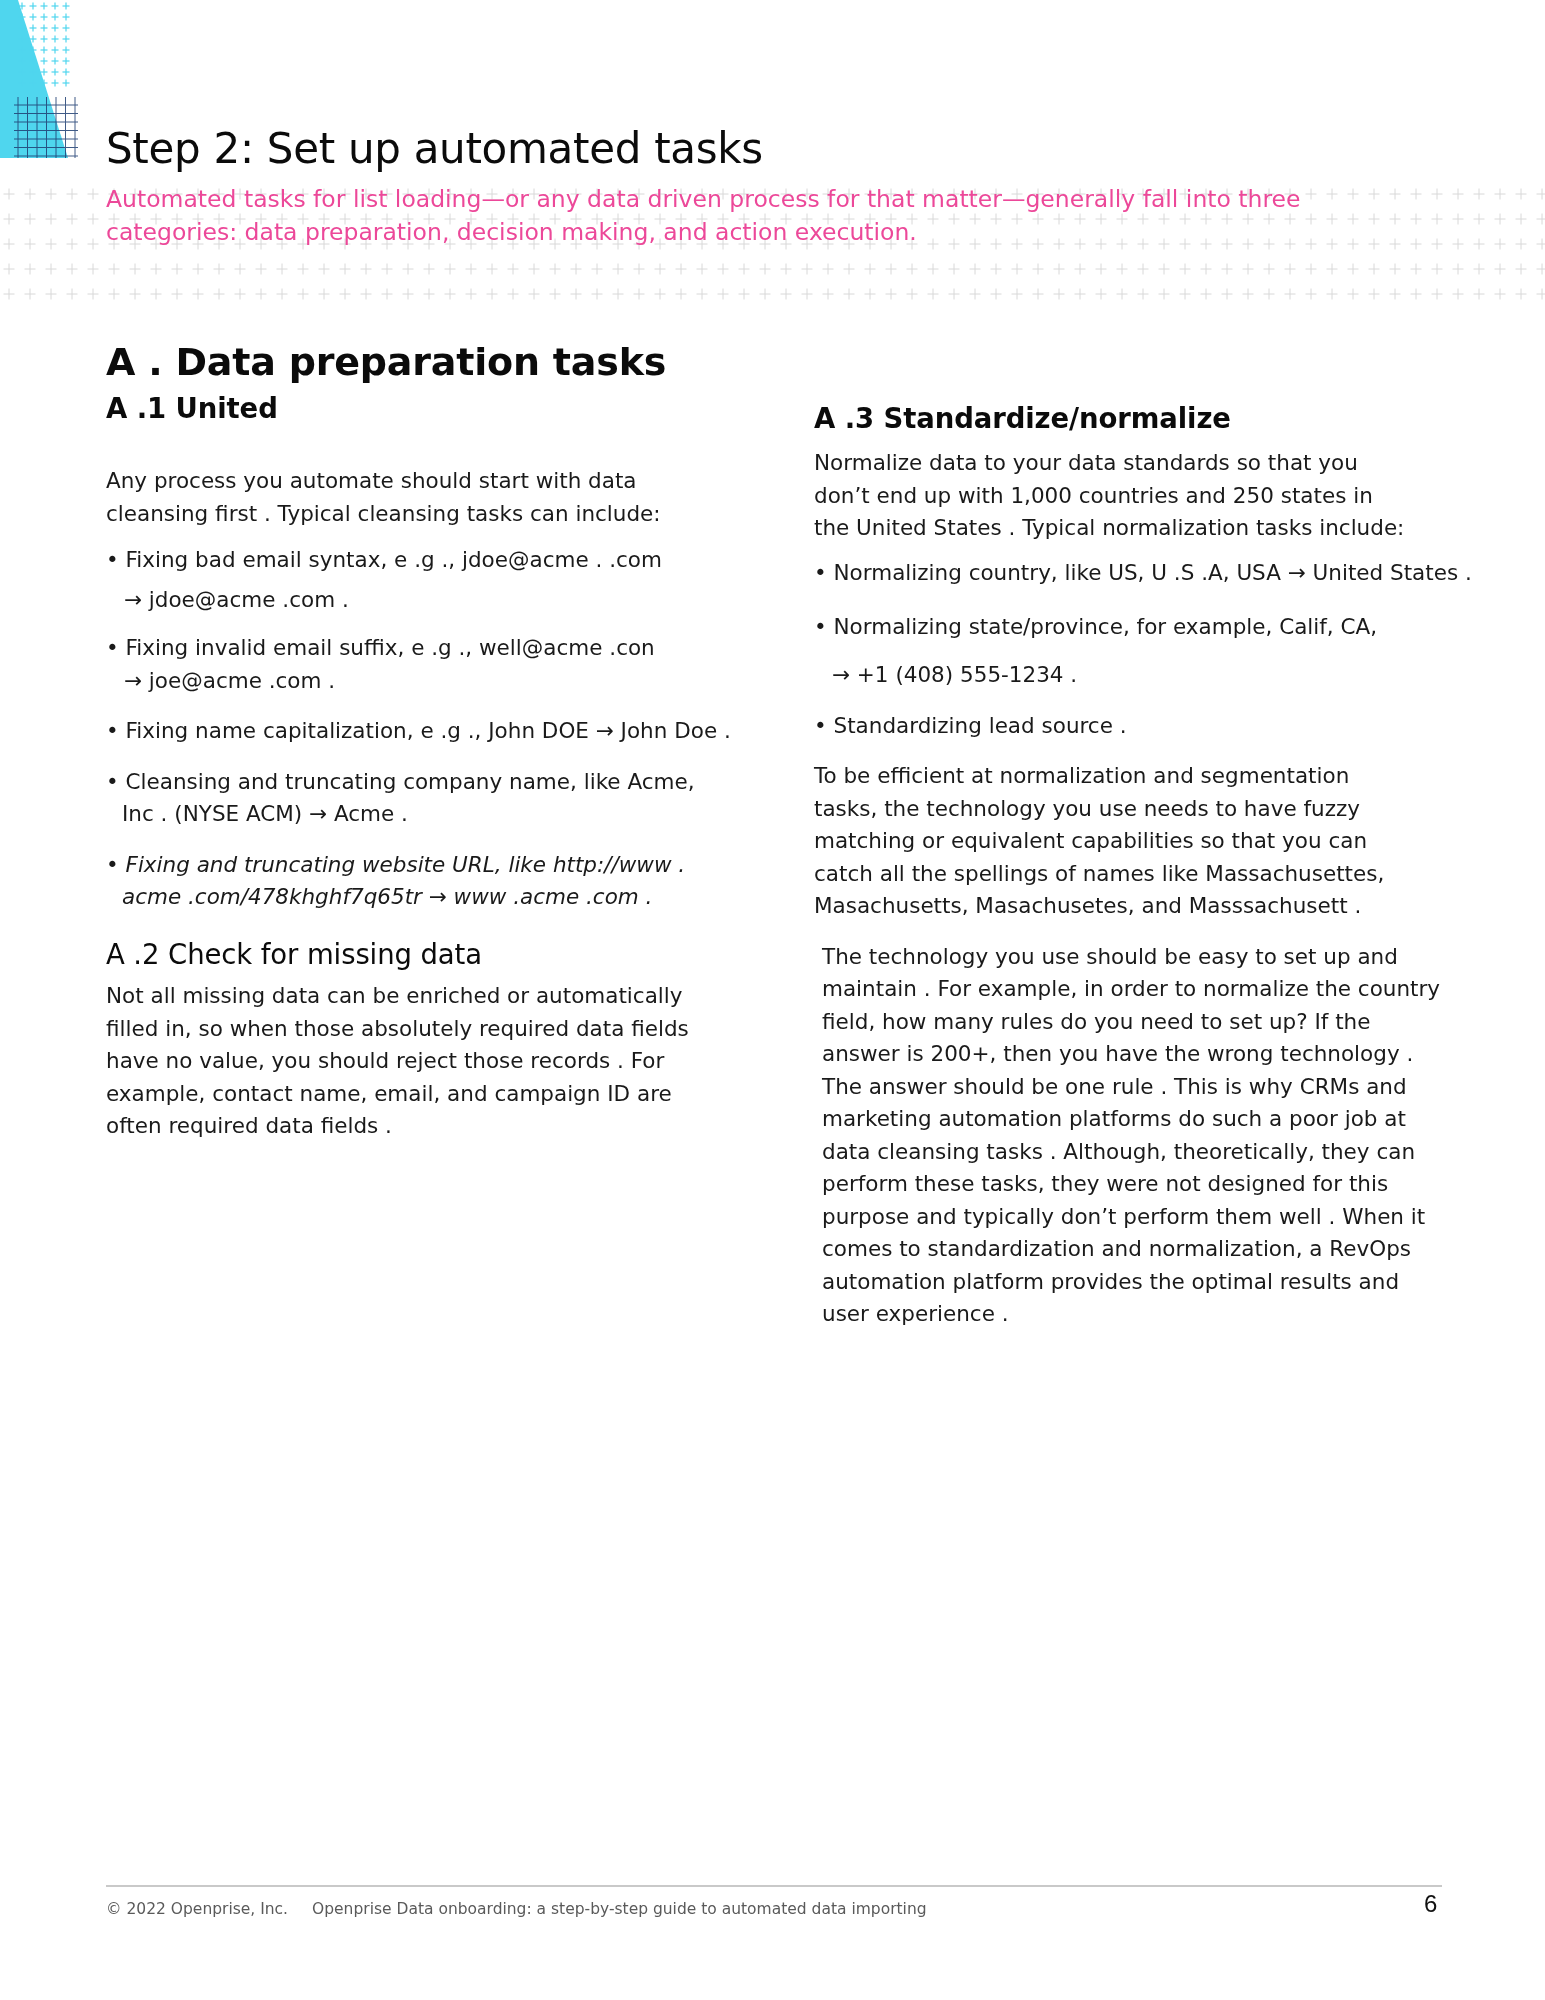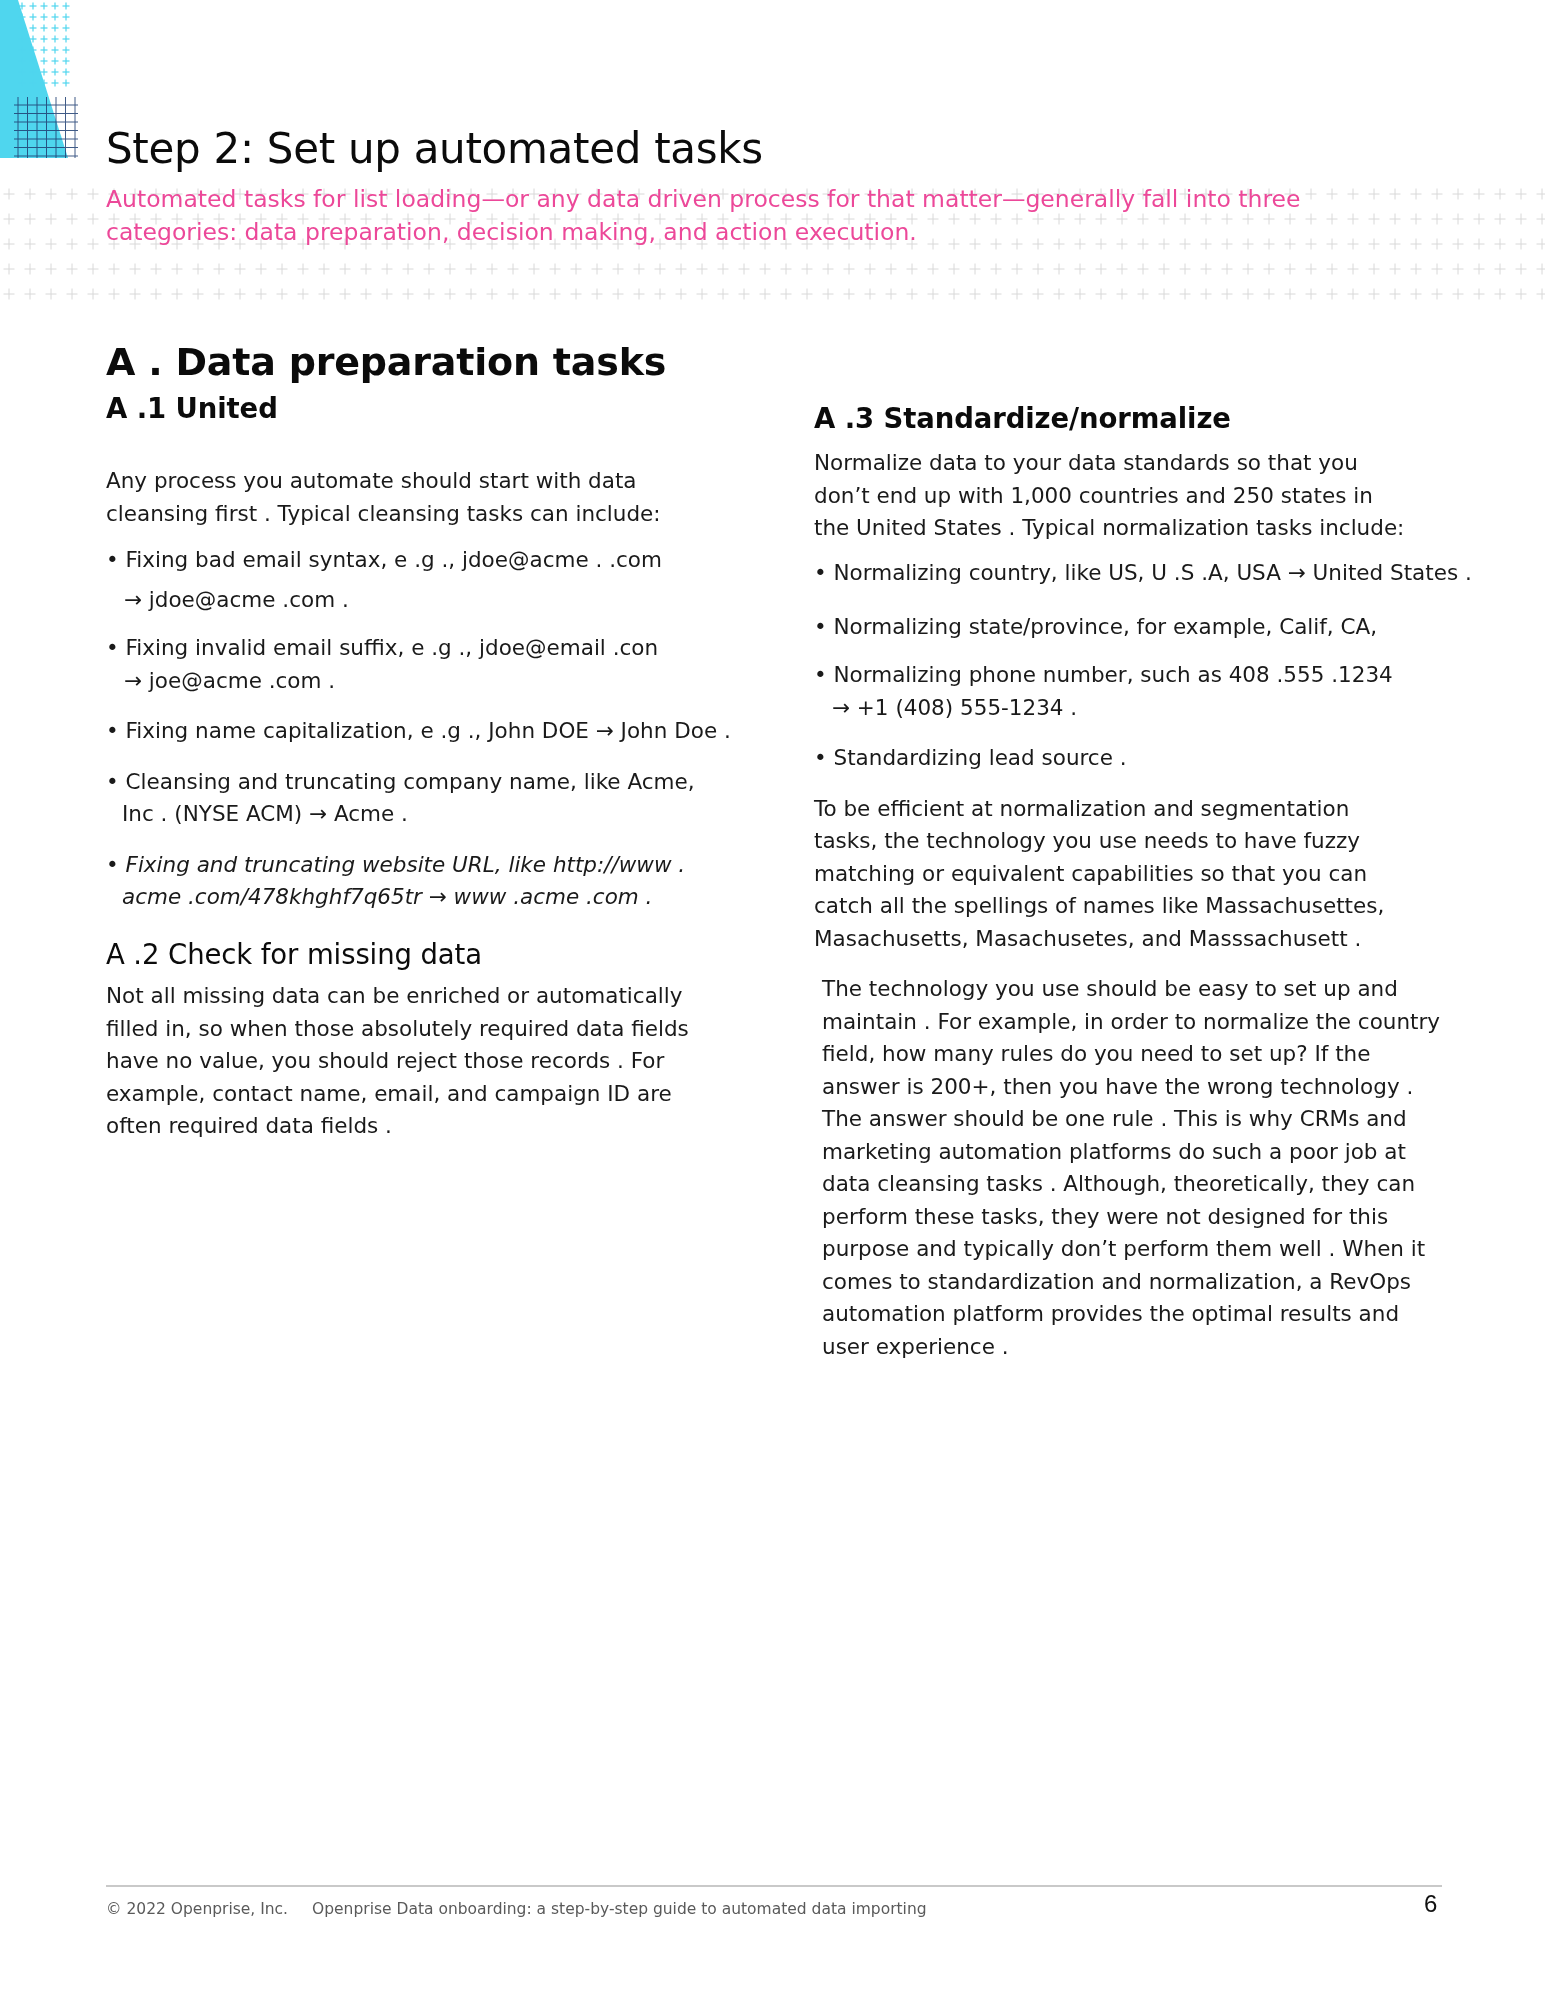--- a/index.html
+++ b/index.html
@@ -1717,21 +1717,21 @@
   <p>
     <span class="line">Any process you automate should start with data</span>
     <span class="line">cleansing first . Typical cleansing tasks can include:</span>
   </p>
 
   <p style="margin-top:10px; line-height:40px;">
     <span class="line">• Fixing bad email syntax, e .g ., jdoe@acme . .com</span>
     <span class="line indent2">→ jdoe@acme .com .</span>
   </p>
   <p style="margin-top:12px;">
-    <span class="line">• Fixing invalid email suffix, e .g ., jdoe@email .con</span>
+    <span class="line">• Fixing invalid email suffix, e .g ., well@acme .con</span>
     <span class="line indent2">→ joe@acme .com .</span>
   </p>
   <p style="margin-top:18px;">
     <span class="line">• Fixing name capitalization, e .g ., John DOE → John Doe .</span>
   </p>
   <p style="margin-top:18px;">
     <span class="line">• Cleansing and truncating company name, like Acme,</span>
     <span class="line indent">Inc . (NYSE ACM) → Acme .</span>
   </p>
   <p style="margin-top:18px;font-style:italic;">
@@ -1756,21 +1756,20 @@
     <span class="line">the United States . Typical normalization tasks include:</span>
   </p>
 
   <p style="margin-top:12px;">
     <span class="line">• Normalizing country, like US, U .S .A, USA → United States .</span>
   </p>
   <p style="margin-top:18px; line-height:40px;">
     <span class="line">• Normalizing state/province, for example, Calif, CA,</span>
   </p>
   <p style="margin-top:12px;">
-    <span class="line">• Normalizing phone number, such as 408 .555 .1234</span>
     <span class="line indent2">→ +1 (408) 555-1234 .</span>
   </p>
   <p style="margin-top:18px;">
     <span class="line">• Standardizing lead source .</span>
   </p>
 
   <p style="margin-top:18px;">
     <span class="line">To be efficient at normalization and segmentation</span>
     <span class="line">tasks, the technology you use needs to have fuzzy</span>
     <span class="line">matching or equivalent capabilities so that you can</span>

